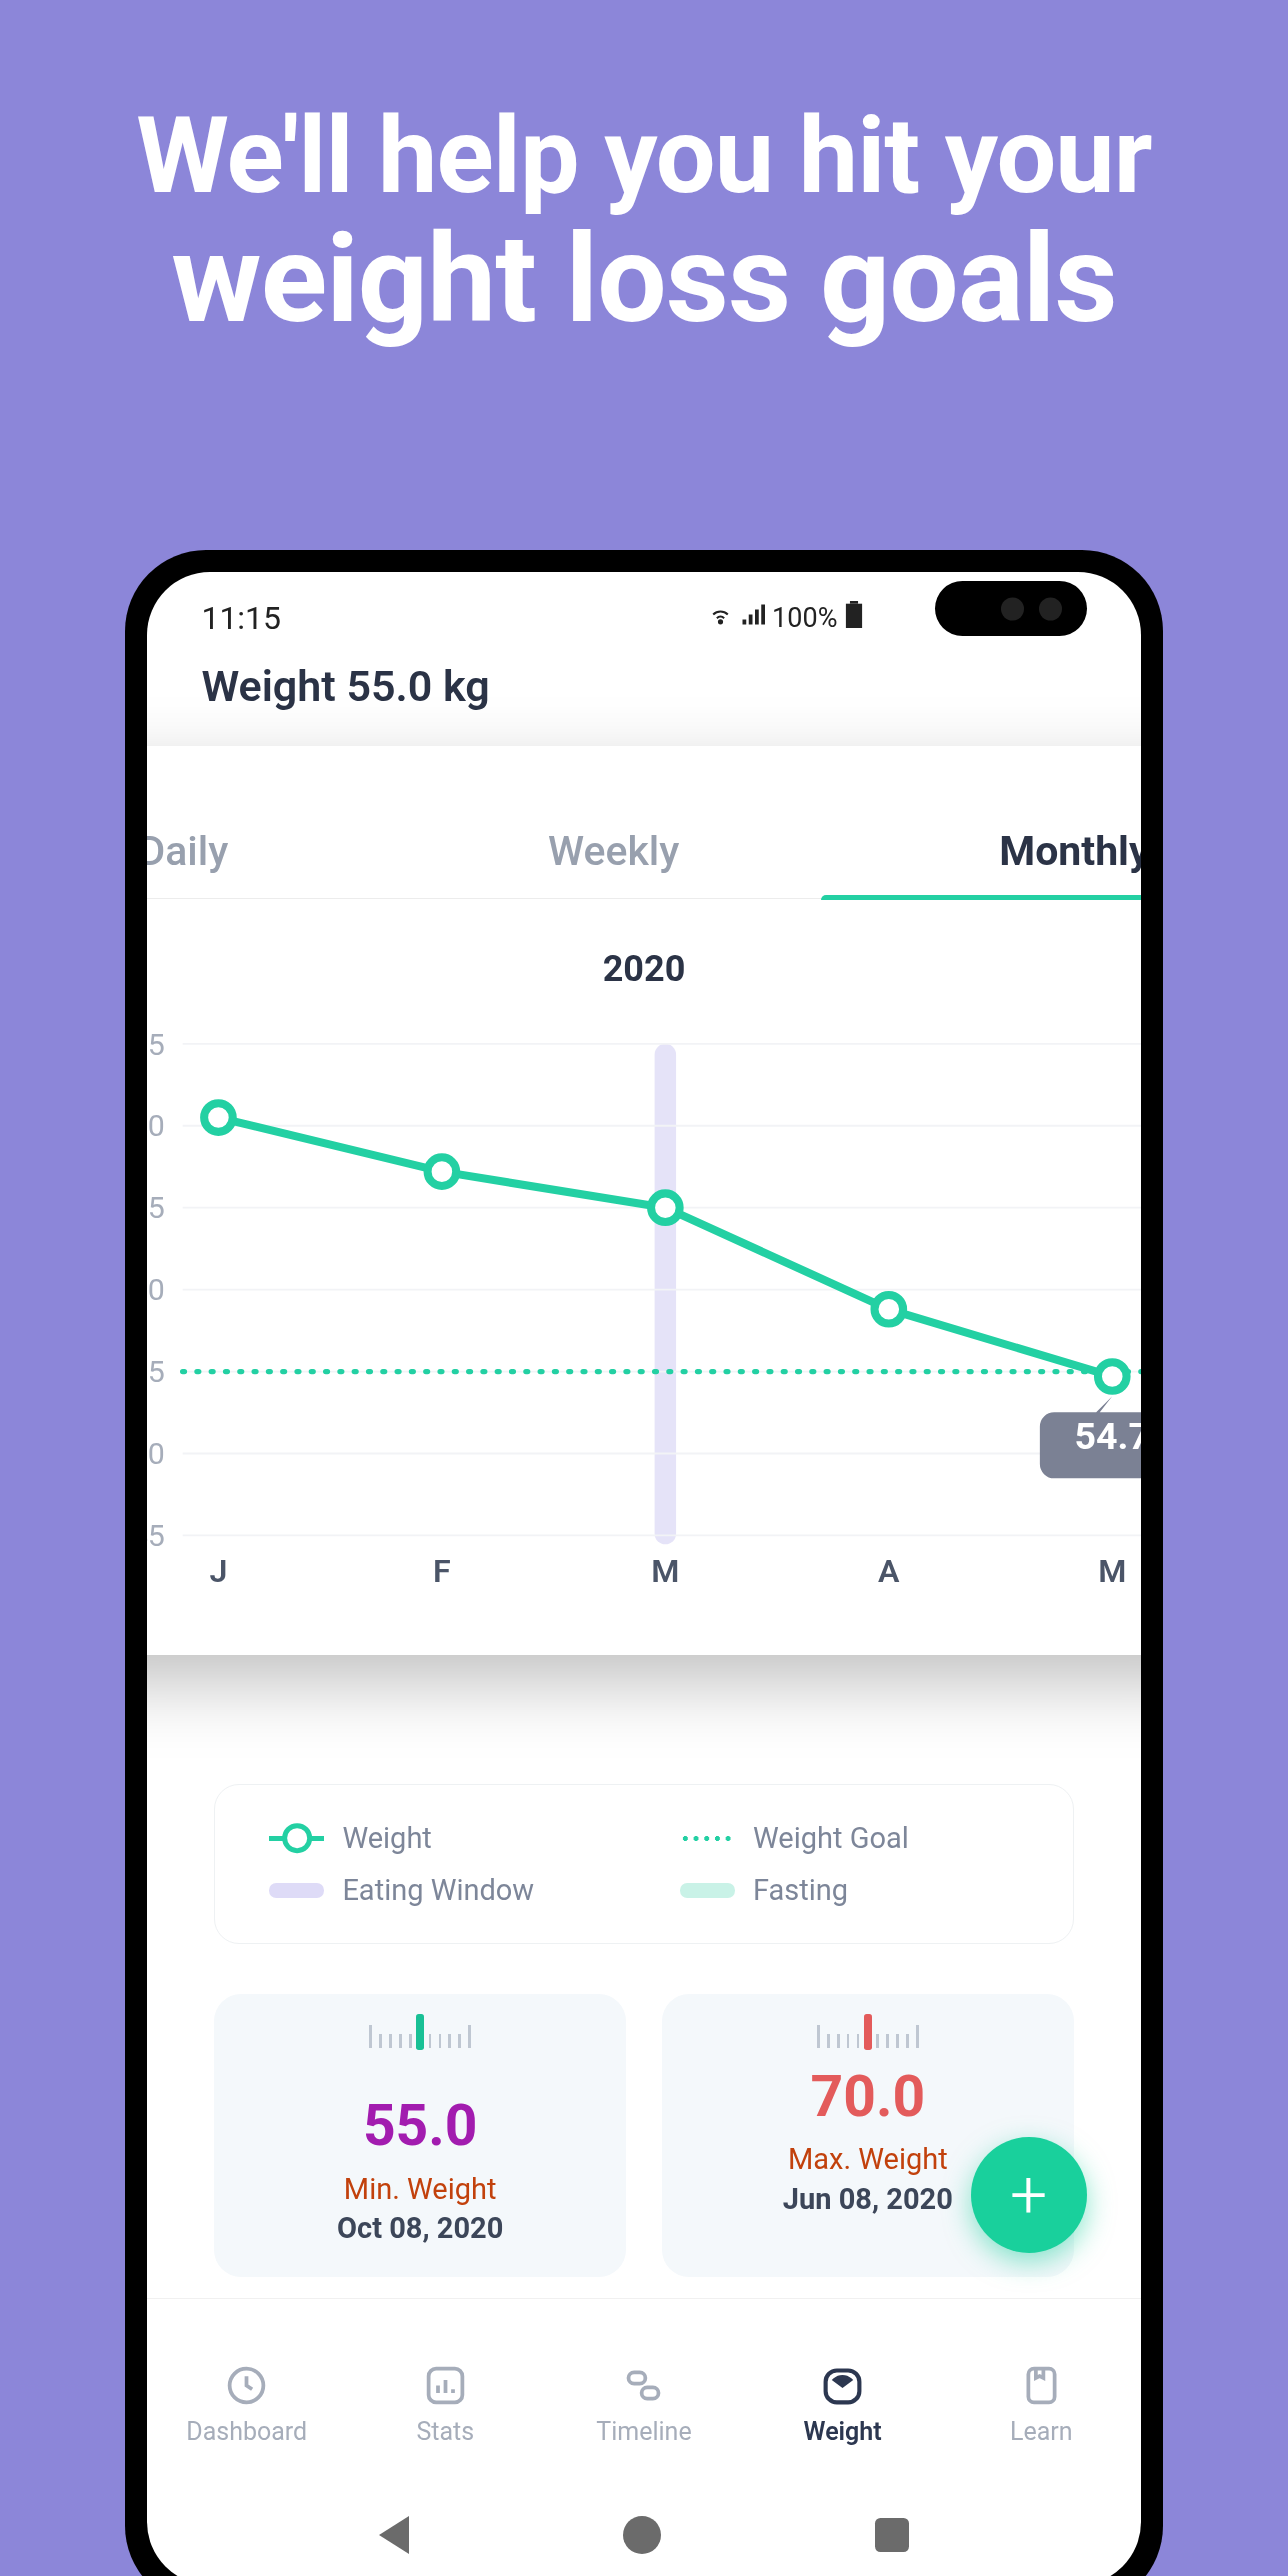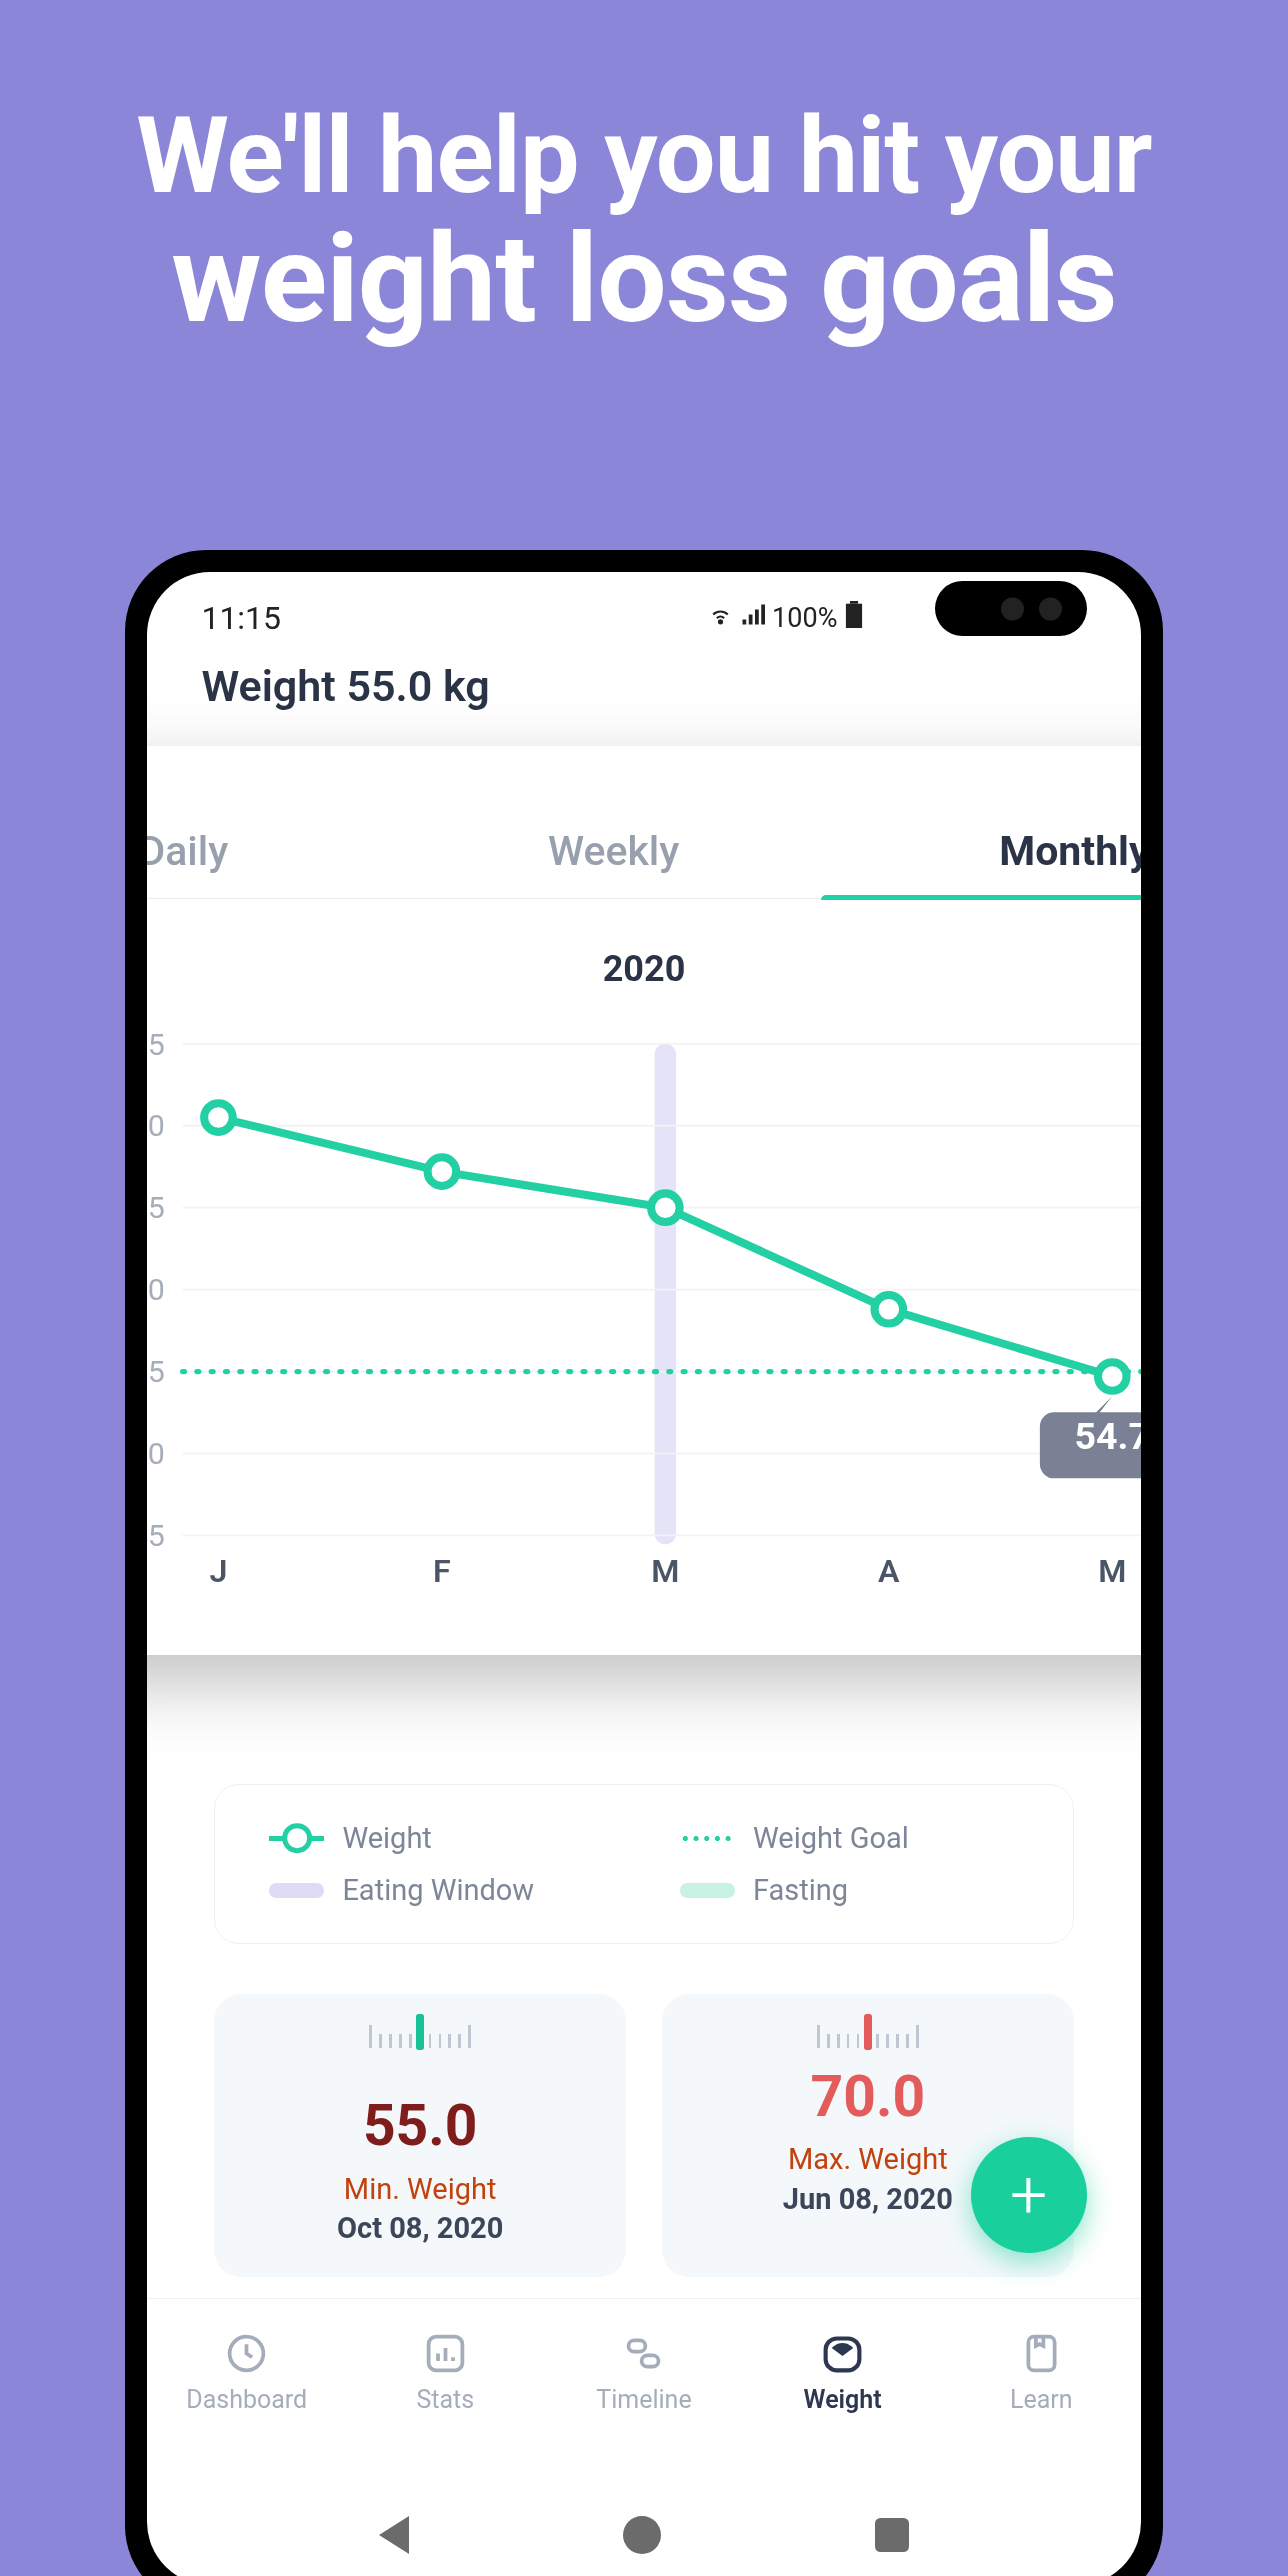--- a/index.html
+++ b/index.html
@@ -97,21 +97,21 @@
       text-align:center;
       position:relative;
     }
     .tick-row{ display:flex; justify-content:center; gap:7.2px; height:27px; align-items:flex-end; margin-bottom:14.3px; position:relative;}
     .tick-row span{ width:2.7px; height:14.3px; background:#bfc7d2; }
     .tick-row span.big{ height:23px; }
     .tick-indicator{ position:absolute; width:8px; height:36px; top:-7.2px; left:50%; transform:translateX(-50%); border-radius:2.7px; }
     .stat-value{ font-size:57px; font-weight:700; margin-bottom:12.5px; }
     .stat-label{ font-size:29px; color:#c2410c; margin-bottom:5.4px; }
     .stat-date{ font-size:29px; font-weight:700; color:#3c4659; }
-    .v-green{ color:#7f1d1d;margin-top:44px; }
+    .v-green{ color:#a21caf;margin-top:44px; }
     .v-red{ color:#e35b5b; }
 
     .fab{
       position:absolute;
       top:1565px;
       right:54px;
       width:116px; height:116px;
       background:#19d09c;
       border-radius:50%;
       display:flex; align-items:center; justify-content:center;
@@ -121,21 +121,21 @@
 
     .bottom-nav{
       position:absolute;
       top:1726px;
       left:0; right:0;
       height:148px;
       display:flex;
       border-top:0.9px solid #f0f0f0;
     }
     .nav-item{
-      flex:1; display:flex; flex-direction:column; align-items:center; justify-content:center; gap:9px;
+      flex:1; display:flex; flex-direction:column; align-items:center; justify-content:flex-end; gap:9px;
       color:#a6adba; font-size:25px;
     }
     .nav-item.active{ color:#2c3750; font-weight:600; }
     .nav-icon{ width:45px; height:45px; }
     .nav-icon svg{ width:100%; height:100%; }
 
     .sys-nav{
       position:absolute;
       bottom:31px; left:0; right:0;
       display:flex; justify-content:space-around; align-items:center;

